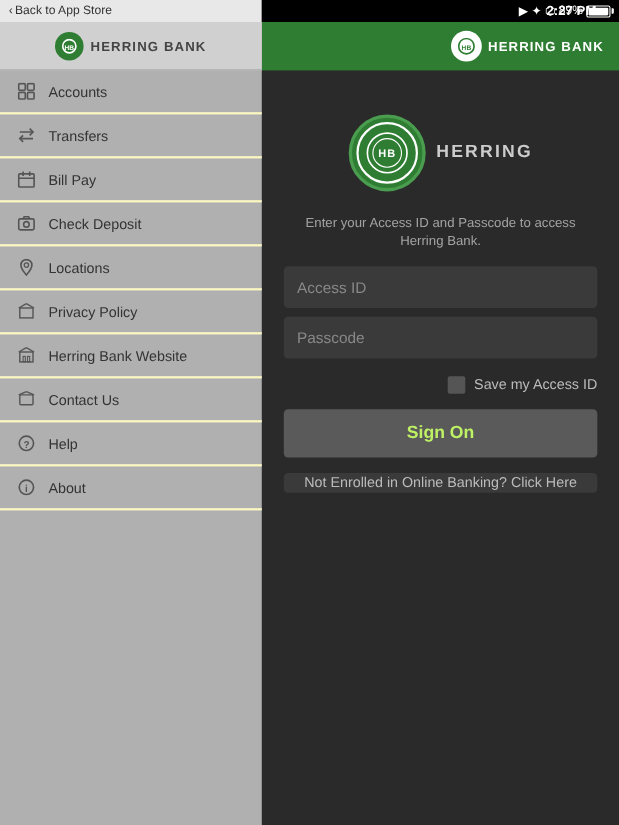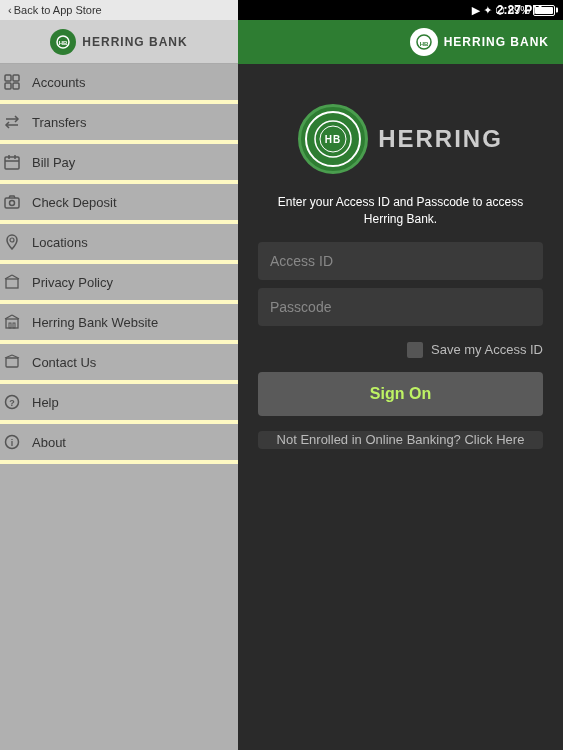--- a/index.html
+++ b/index.html
@@ -84,23 +84,23 @@
     }
 
     .sidebar-menu {
       list-style: none;
       padding: 0;
       margin: 0;
     }
     .sidebar-menu-item {
       display: flex;
       align-items: center;
-      padding: 0 2px;
+      padding: 0 14px;
       height: 40px;
-      border-bottom: 4px solid #fef9c3;
+      border-bottom: 2px solid #fef9c3;
       cursor: pointer;
     }
     .sidebar-menu-item .menu-icon {
       width: 20px;
       height: 20px;
       margin-right: 10px;
       display: flex;
       align-items: center;
       justify-content: center;
       flex-shrink: 0;
@@ -192,34 +192,34 @@
       display: flex;
       align-items: center;
       justify-content: center;
       color: #fff;
       font-size: 10px;
       font-weight: 700;
       letter-spacing: 1px;
     }
     .bank-name-partial {
       color: #ccc;
-      font-size: 24px;
+      font-size: 16px;
       font-weight: 700;
       letter-spacing: 2px;
       margin-left: 10px;
     }
 
     
     .login-area {
       width: 100%;
       padding: 0 20px;
       margin-top: 10px;
     }
     .login-description {
-      color: #ffffff;
+      color: #a3a3a3;
       font-size: 12px;
       text-align: center;
       margin-bottom: 14px;
       line-height: 1.4;
     }
     .input-field {
       width: 100%;
       height: 38px;
       background: #3a3a3a;
       border: none;

